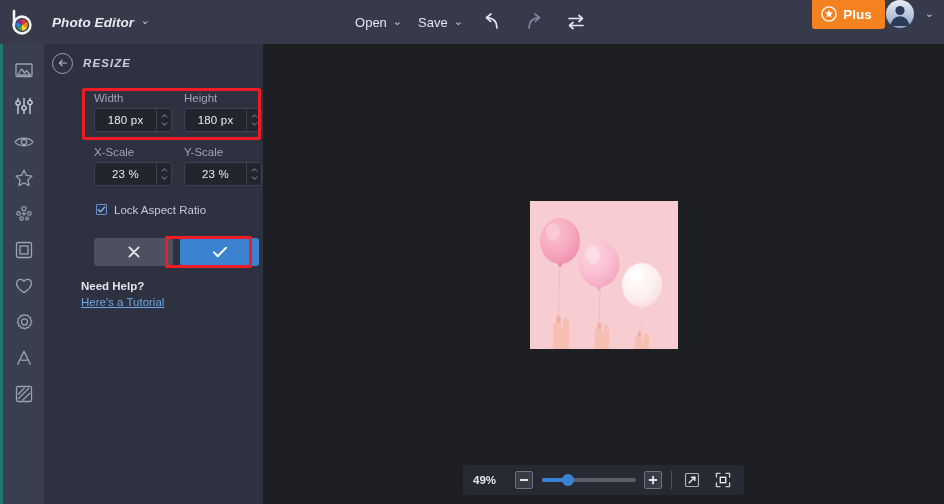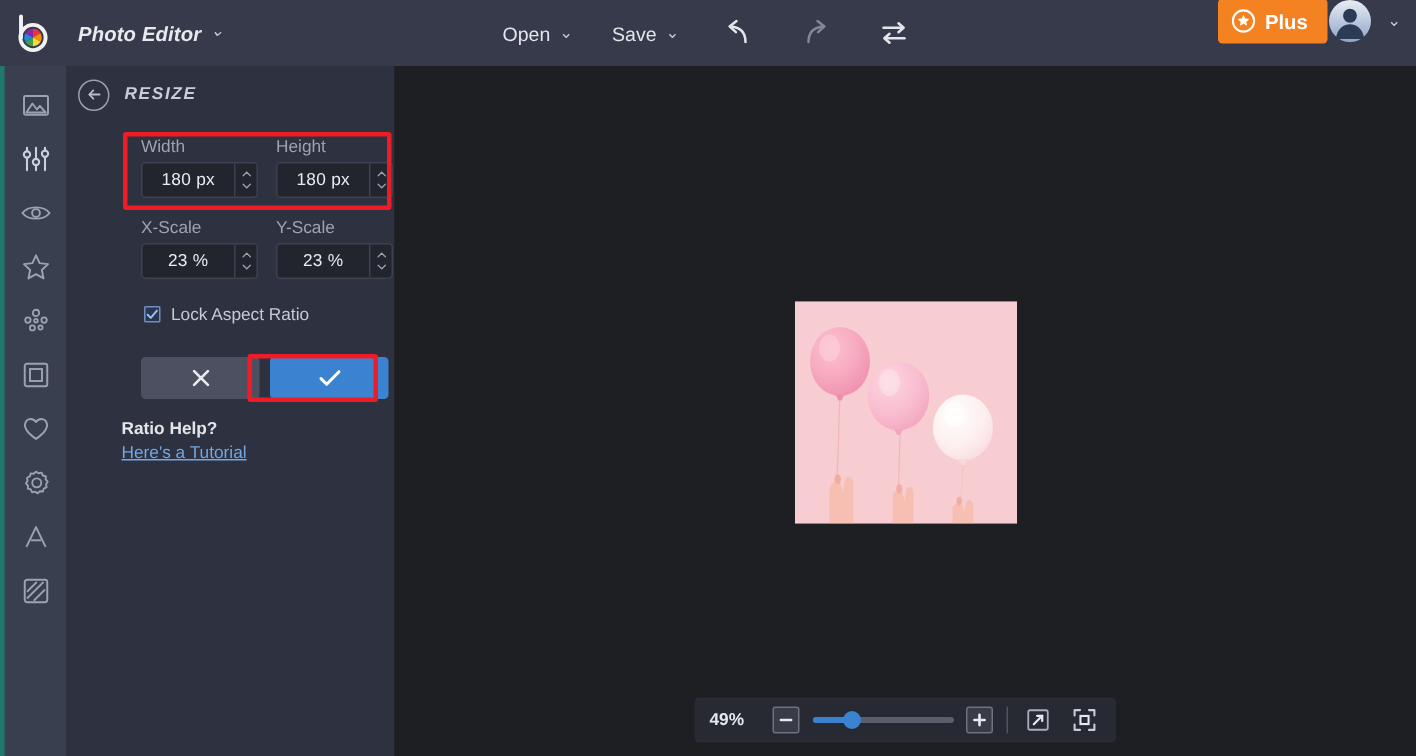--- a/index.html
+++ b/index.html
@@ -28,21 +28,21 @@
   }
   .chev {
     display: inline-block; margin-left: 6px;
     color: #c3c7d1; font-size: 11px; font-weight: normal;
     position: relative; top: -1px;
   }
   .title-group { display: flex; cursor: pointer; font-style: italic; }
 
   .top-center {
     position: absolute; left: 0; top: 0; width: 944px; height: 44px;
-    display: flex; align-items: center; justify-content: center; gap: 26px;
+    display: flex; align-items: center; justify-content: center; gap: 16px;
     pointer-events: none;
   }
   .top-center > * { pointer-events: auto; }
   .menu-btn {
     color: #e3e6ec; font-size: 13px; display: flex; align-items: center;
     cursor: pointer; background: none; border: none;
     font-family: "Liberation Sans", sans-serif;
   }
   .icon-btn {
     width: 26px; height: 26px; display: flex; align-items: center;
@@ -454,21 +454,21 @@
         <svg width="18" height="16" viewBox="0 0 18 16">
           <path d="M3 8.4 L6.8 12.2 L15 3.8" stroke="#ffffff" stroke-width="2" fill="none" stroke-linecap="round" stroke-linejoin="round"></path>
         </svg>
       </button>
     </div>
 
     <div class="highlight-box"></div>
     <div class="highlight-box2"></div>
 
     <div class="help-block">
-      <div class="help-title">Ratio Help?</div>
+      <div class="help-title">Need Help?</div>
       <a class="help-link">Here's a Tutorial</a>
     </div>
   </div>
 
   <div class="canvas">
 
     <div class="photo">
       <svg width="148" height="148" viewBox="0 0 148 148">
         <defs>
           <radialGradient id="b1" cx="0.36" cy="0.3" r="0.78">

